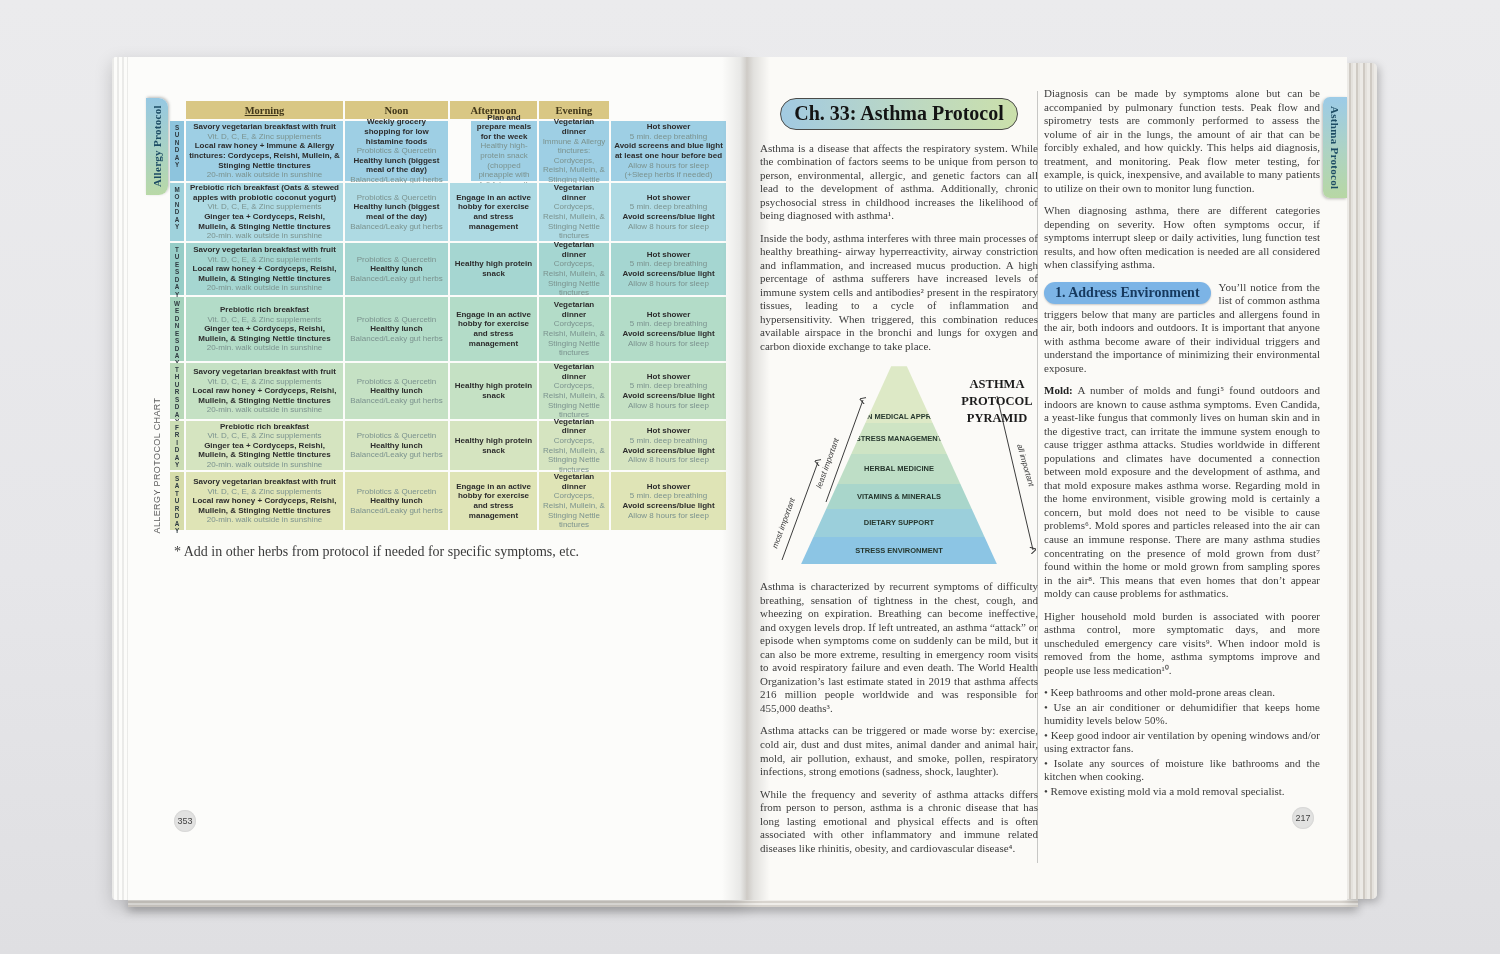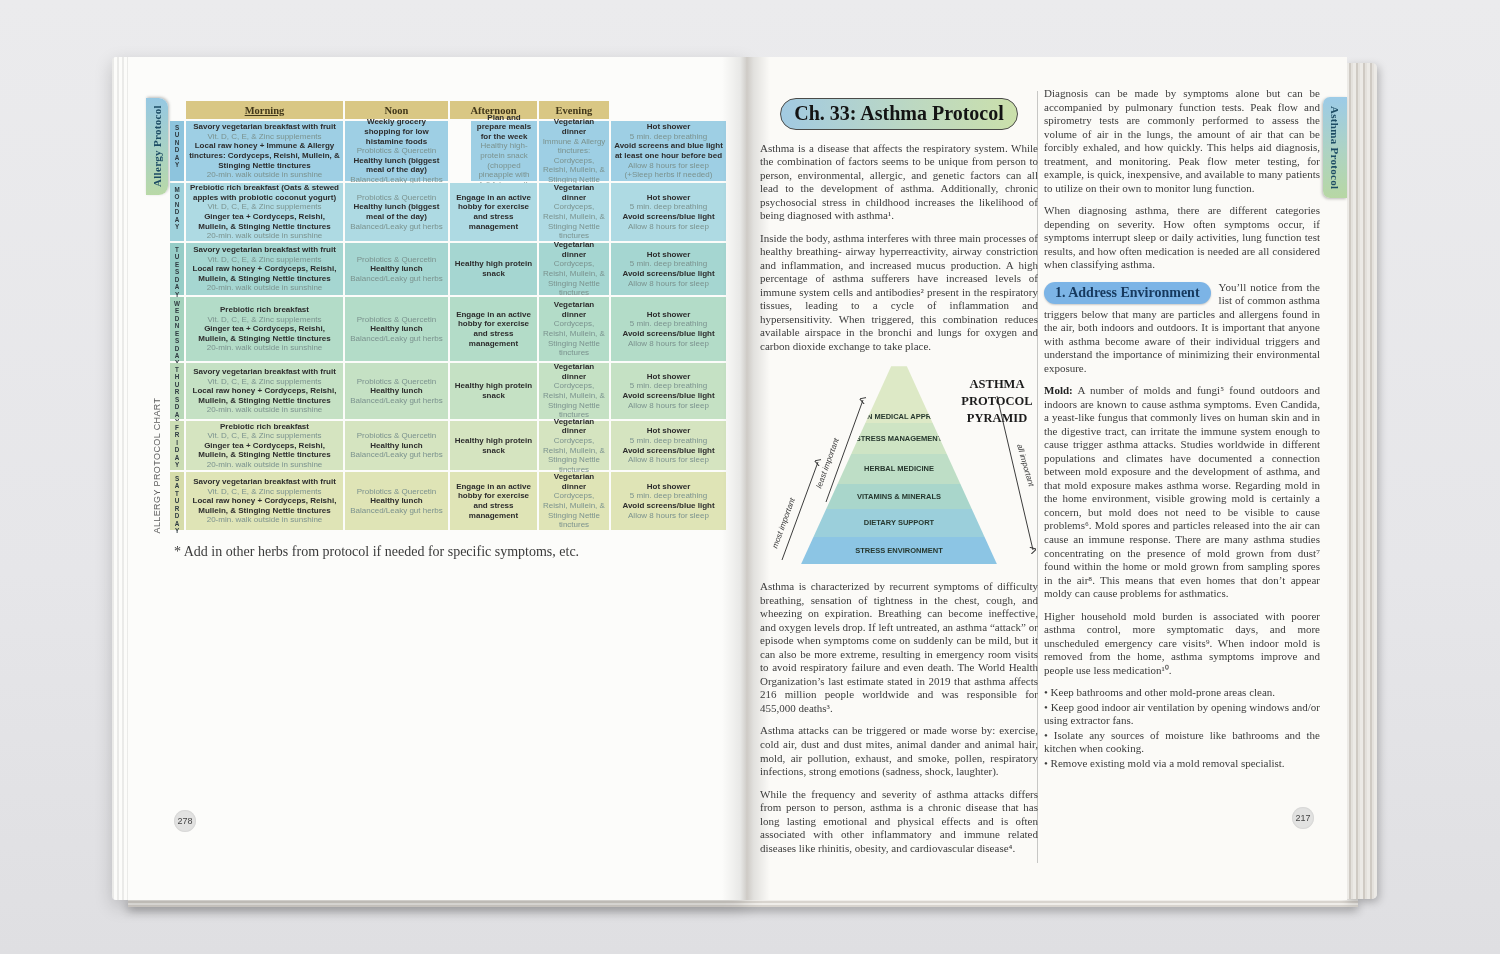--- a/index.html
+++ b/index.html
@@ -310,21 +310,21 @@
           <div class="ln g">Cordyceps, Reishi, Mullein, &amp; Stinging Nettle tinctures</div>
         </div>
         <div class="cell" style="background: rgb(223, 228, 182);">
           <div class="ln b">Hot shower</div>
           <div class="ln g">5 min. deep breathing</div>
           <div class="ln b">Avoid screens/blue light</div>
           <div class="ln g">Allow 8 hours for sleep</div>
         </div>
       </div>
     <div class="footnote">* Add in other herbs from protocol if needed for specific symptoms, etc.</div>
-    <div class="pnum pnum-left">278</div>
+    <div class="pnum pnum-left">353</div>
   </div>
 
   <div class="page page-right">
     <div class="tab tab-right">
       <span>Asthma Protocol</span>
     </div>
     <div class="col-rule"></div>
 
     <div class="col col1">
       <div class="title-pill">Ch. 33: Asthma Protocol</div>
@@ -374,20 +374,21 @@
         <span class="section-pill">1. Address Environment</span><span>You’ll notice from the list of common asthma triggers below that many are particles and allergens found in the air, both indoors and outdoors. It is important that anyone with asthma become aware of their individual triggers and understand the importance of minimizing their environmental exposure.</span>
       </div>
       <div class="para">
         <span class="lead">Mold:</span><span> A number of molds and fungi⁵ found outdoors and indoors are known to cause asthma symptoms. Even Candida, a yeast-like fungus that commonly lives on human skin and in the digestive tract, can irritate the immune system enough to cause trigger asthma attacks. Studies worldwide in different populations and climates have documented a connection between mold exposure and the development of asthma, and that mold exposure makes asthma worse. Regarding mold in the home environment, visible growing mold is certainly a concern, but mold does not need to be visible to cause problems⁶. Mold spores and particles released into the air can cause an immune response. There are many asthma studies concentrating on the presence of mold grown from dust⁷ found within the home or mold grown from sampling spores in the air⁸. This means that even homes that don’t appear moldy can cause problems for asthmatics.</span>
       </div>
       <div id="col2-bottom">
           <div class="para">Higher household mold burden is associated with poorer asthma control, more symptomatic days, and more unscheduled emergency care visits⁹. When indoor mold is removed from the home, asthma symptoms improve and people use less medication¹⁰.</div>
         </div>
       <div class="bullets" id="bullets">
           <div>Keep bathrooms and other mold-prone areas clean.</div>
+          <div>Use an air conditioner or dehumidifier that keeps home humidity levels below 50%.</div>
           <div>Keep good indoor air ventilation by opening windows and/or using extractor fans.</div>
           <div>Isolate any sources of moisture like bathrooms and the kitchen when cooking.</div>
           <div>Remove existing mold via a mold removal specialist.</div>
         </div>
     </div>
 
     <div class="pnum pnum-right">217</div>
   </div>
 
   <div class="gutter"></div>

